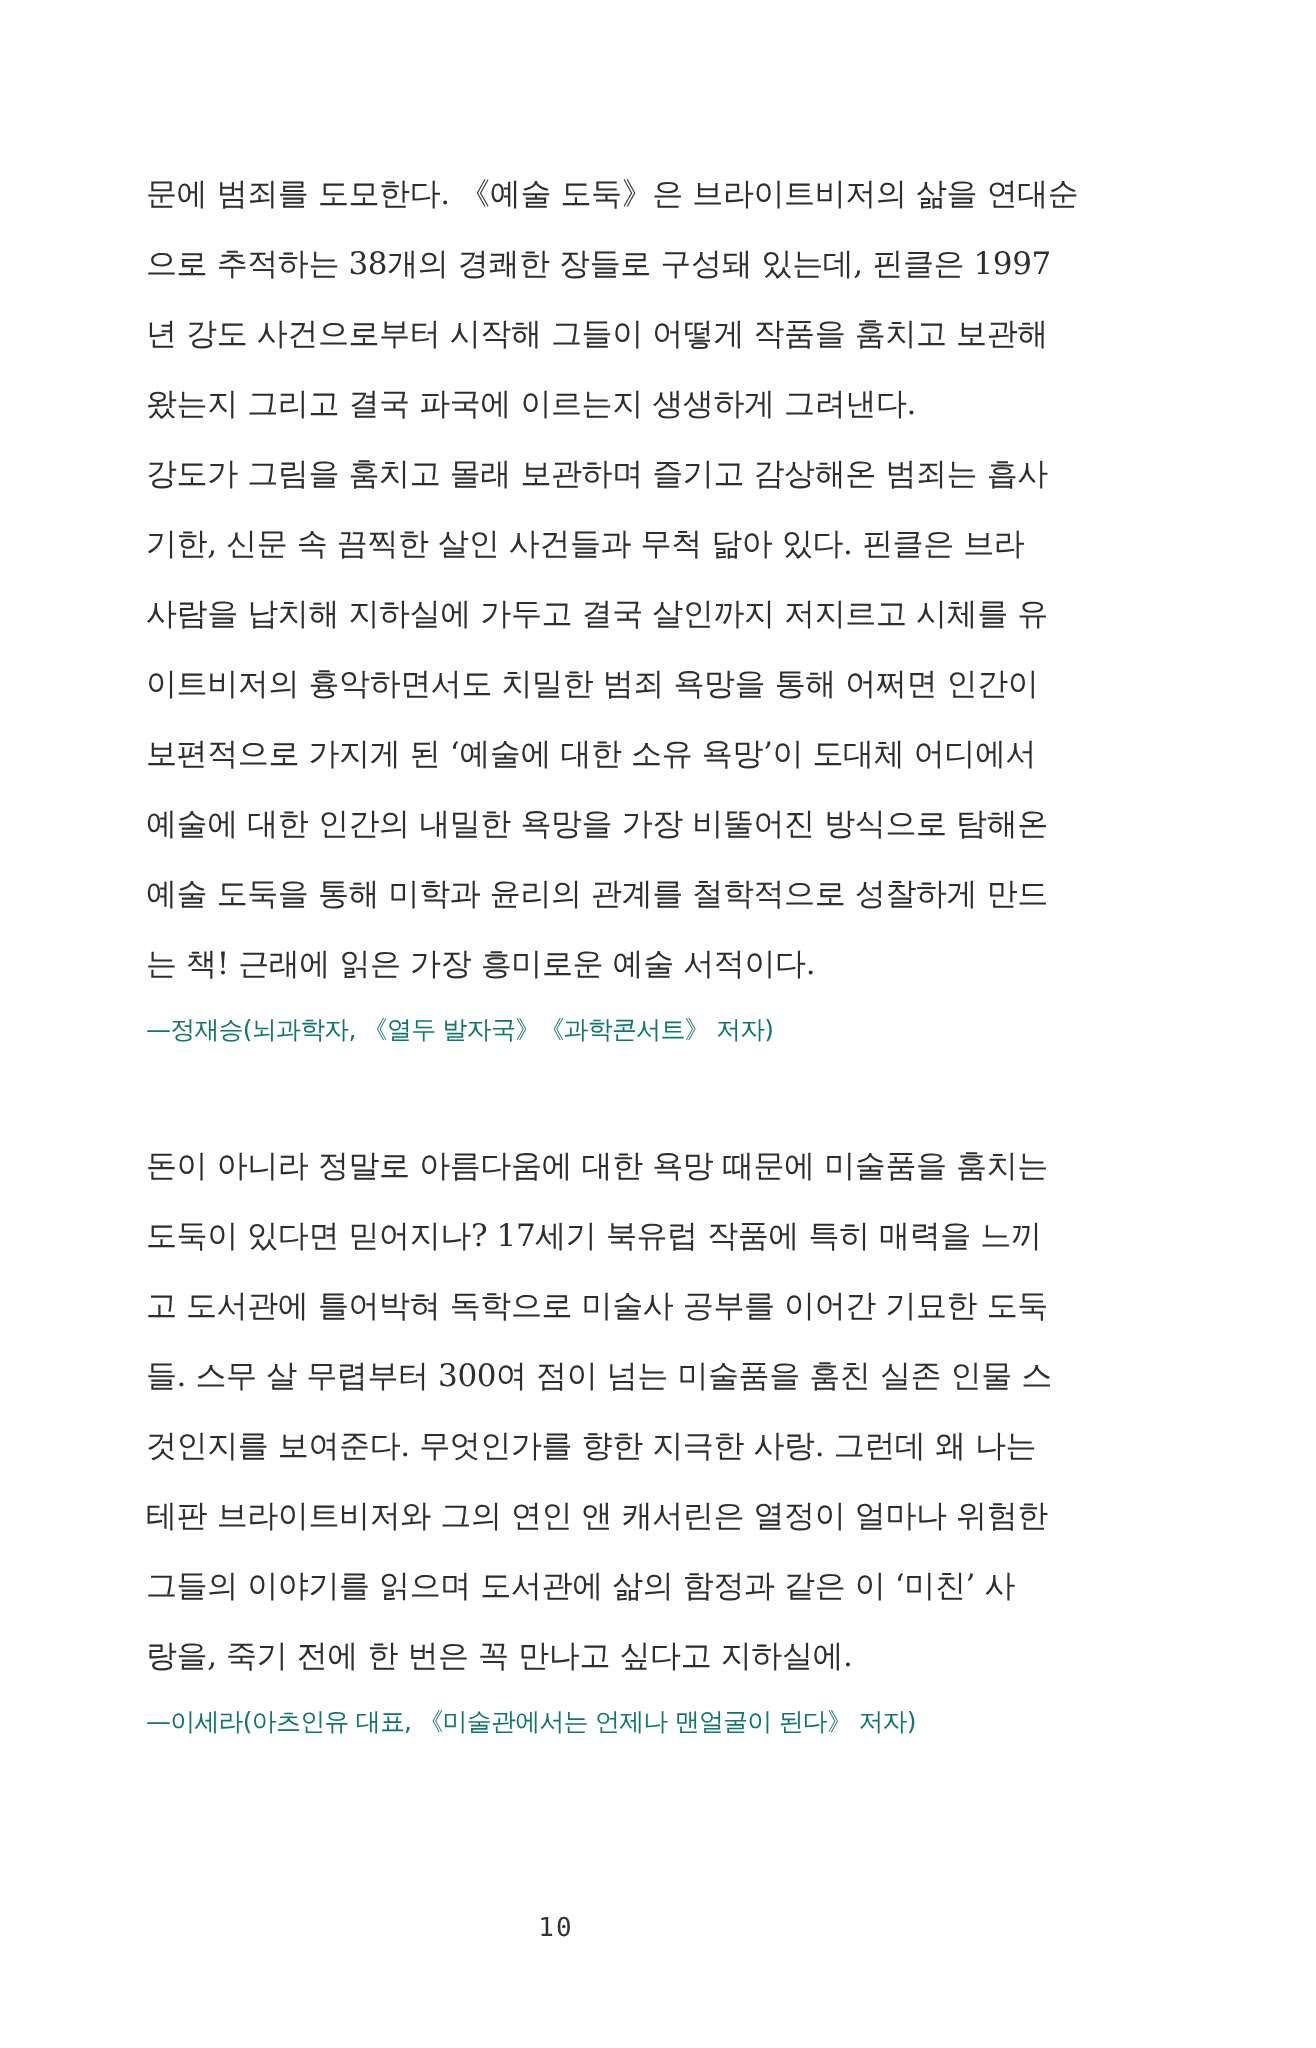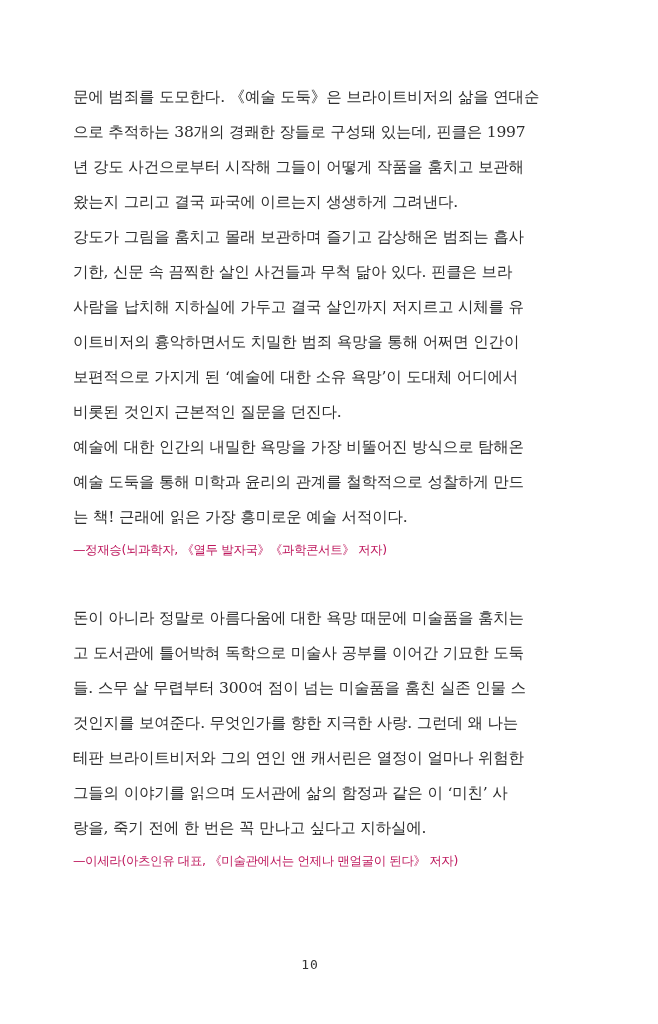--- a/index.html
+++ b/index.html
@@ -31,73 +31,72 @@
       font-size: 15.5px;
       white-space: nowrap;
       letter-spacing: -0.2px;
     }
     .attribution {
       display: block;
       height: 30px;
       line-height: 30px;
       font-family: "DejaVu Sans", "Liberation Sans", sans-serif;
       font-size: 12.5px;
-      color: #be185d;
+      color: #0f766e;
       letter-spacing: -0.4px;
       white-space: nowrap;
     }
     .gap {
       height: 36px;
     }
     .page-number {
       position: absolute;
       left: 0;
       width: 556px;
       top: 957px;
       text-align: center;
       font-family: "DejaVu Sans Mono", "Liberation Mono", monospace;
       font-size: 13px;
       color: #333333;
       letter-spacing: 1px;
-      padding-left: 32px;
     }
   </style>
 </head>
 <body>
 
 <div class="page">
 
   <section>
     <p class="para">
       <span class="line">문에 범죄를 도모한다. 《예술 도둑》은 브라이트비저의 삶을 연대순</span>
       <span class="line">으로 추적하는 38개의 경쾌한 장들로 구성돼 있는데, 핀클은 1997</span>
       <span class="line">년 강도 사건으로부터 시작해 그들이 어떻게 작품을 훔치고 보관해</span>
       <span class="line">왔는지 그리고 결국 파국에 이르는지 생생하게 그려낸다.</span>
     </p>
     <p class="para">
       <span class="line">강도가 그림을 훔치고 몰래 보관하며 즐기고 감상해온 범죄는 흡사</span>
       <span class="line">기한, 신문 속 끔찍한 살인 사건들과 무척 닮아 있다. 핀클은 브라</span>
       <span class="line">사람을 납치해 지하실에 가두고 결국 살인까지 저지르고 시체를 유</span>
       <span class="line">이트비저의 흉악하면서도 치밀한 범죄 욕망을 통해 어쩌면 인간이</span>
       <span class="line">보편적으로 가지게 된 ‘예술에 대한 소유 욕망’이 도대체 어디에서</span>
-      <span class="line">비롯된 것인지 근본적인 질문을 던진다.</span>
     </p>
     <p class="para">
       <span class="line">예술에 대한 인간의 내밀한 욕망을 가장 비뚤어진 방식으로 탐해온</span>
       <span class="line">예술 도둑을 통해 미학과 윤리의 관계를 철학적으로 성찰하게 만드</span>
       <span class="line">는 책! 근래에 읽은 가장 흥미로운 예술 서적이다.</span>
     </p>
     <span class="attribution">—정재승(뇌과학자, 《열두 발자국》《과학콘서트》 저자)</span>
   </section>
 
   <div class="gap"></div>
 
   <section>
     <p class="para">
       <span class="line">돈이 아니라 정말로 아름다움에 대한 욕망 때문에 미술품을 훔치는</span>
+      <span class="line">도둑이 있다면 믿어지나? 17세기 북유럽 작품에 특히 매력을 느끼</span>
       <span class="line">고 도서관에 틀어박혀 독학으로 미술사 공부를 이어간 기묘한 도둑</span>
       <span class="line">들. 스무 살 무렵부터 300여 점이 넘는 미술품을 훔친 실존 인물 스</span>
       <span class="line">것인지를 보여준다. 무엇인가를 향한 지극한 사랑. 그런데 왜 나는</span>
       <span class="line">테판 브라이트비저와 그의 연인 앤 캐서린은 열정이 얼마나 위험한</span>
       <span class="line">그들의 이야기를 읽으며 도서관에 삶의 함정과 같은 이 ‘미친’ 사</span>
       <span class="line">랑을, 죽기 전에 한 번은 꼭 만나고 싶다고 지하실에.</span>
     </p>
     <span class="attribution">—이세라(아츠인유 대표, 《미술관에서는 언제나 맨얼굴이 된다》 저자)</span>
   </section>
 

